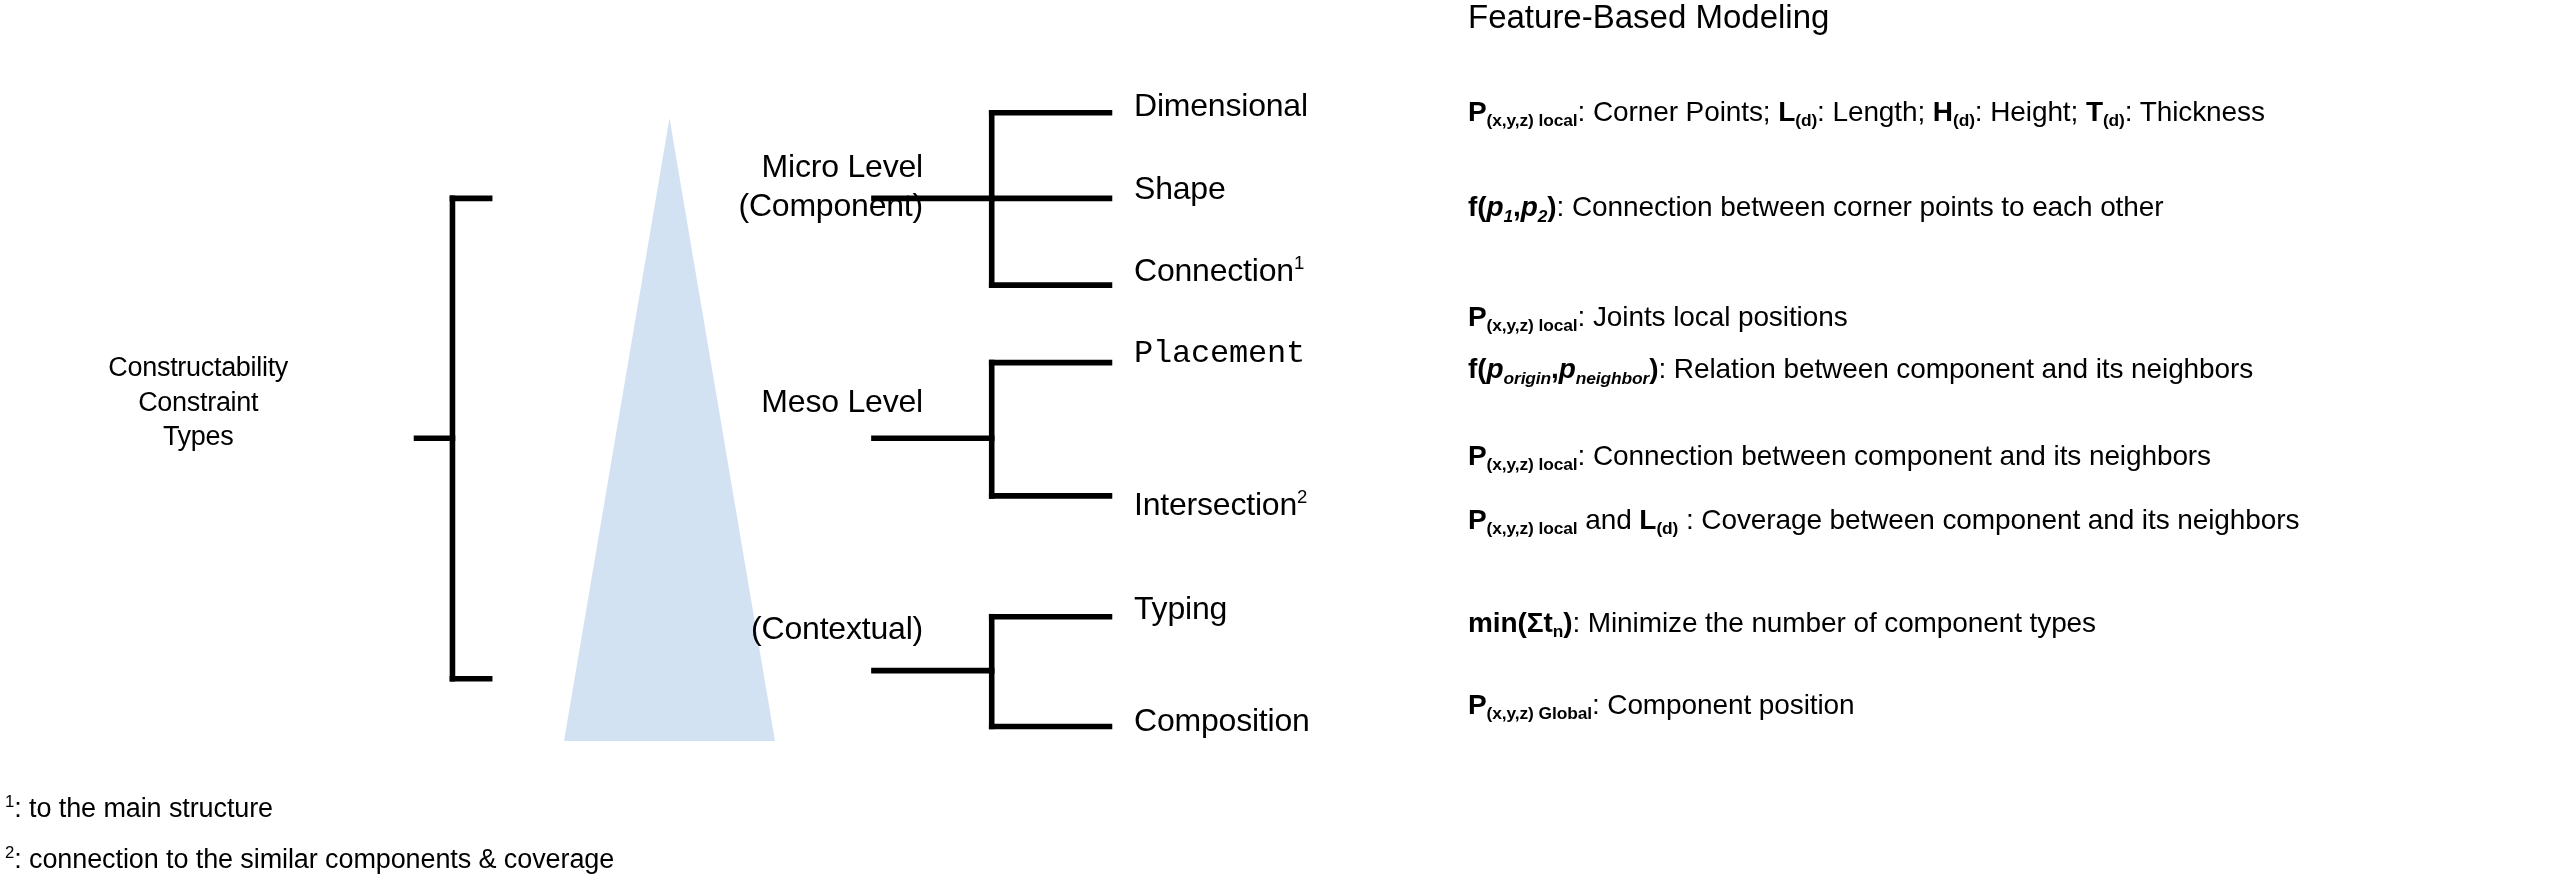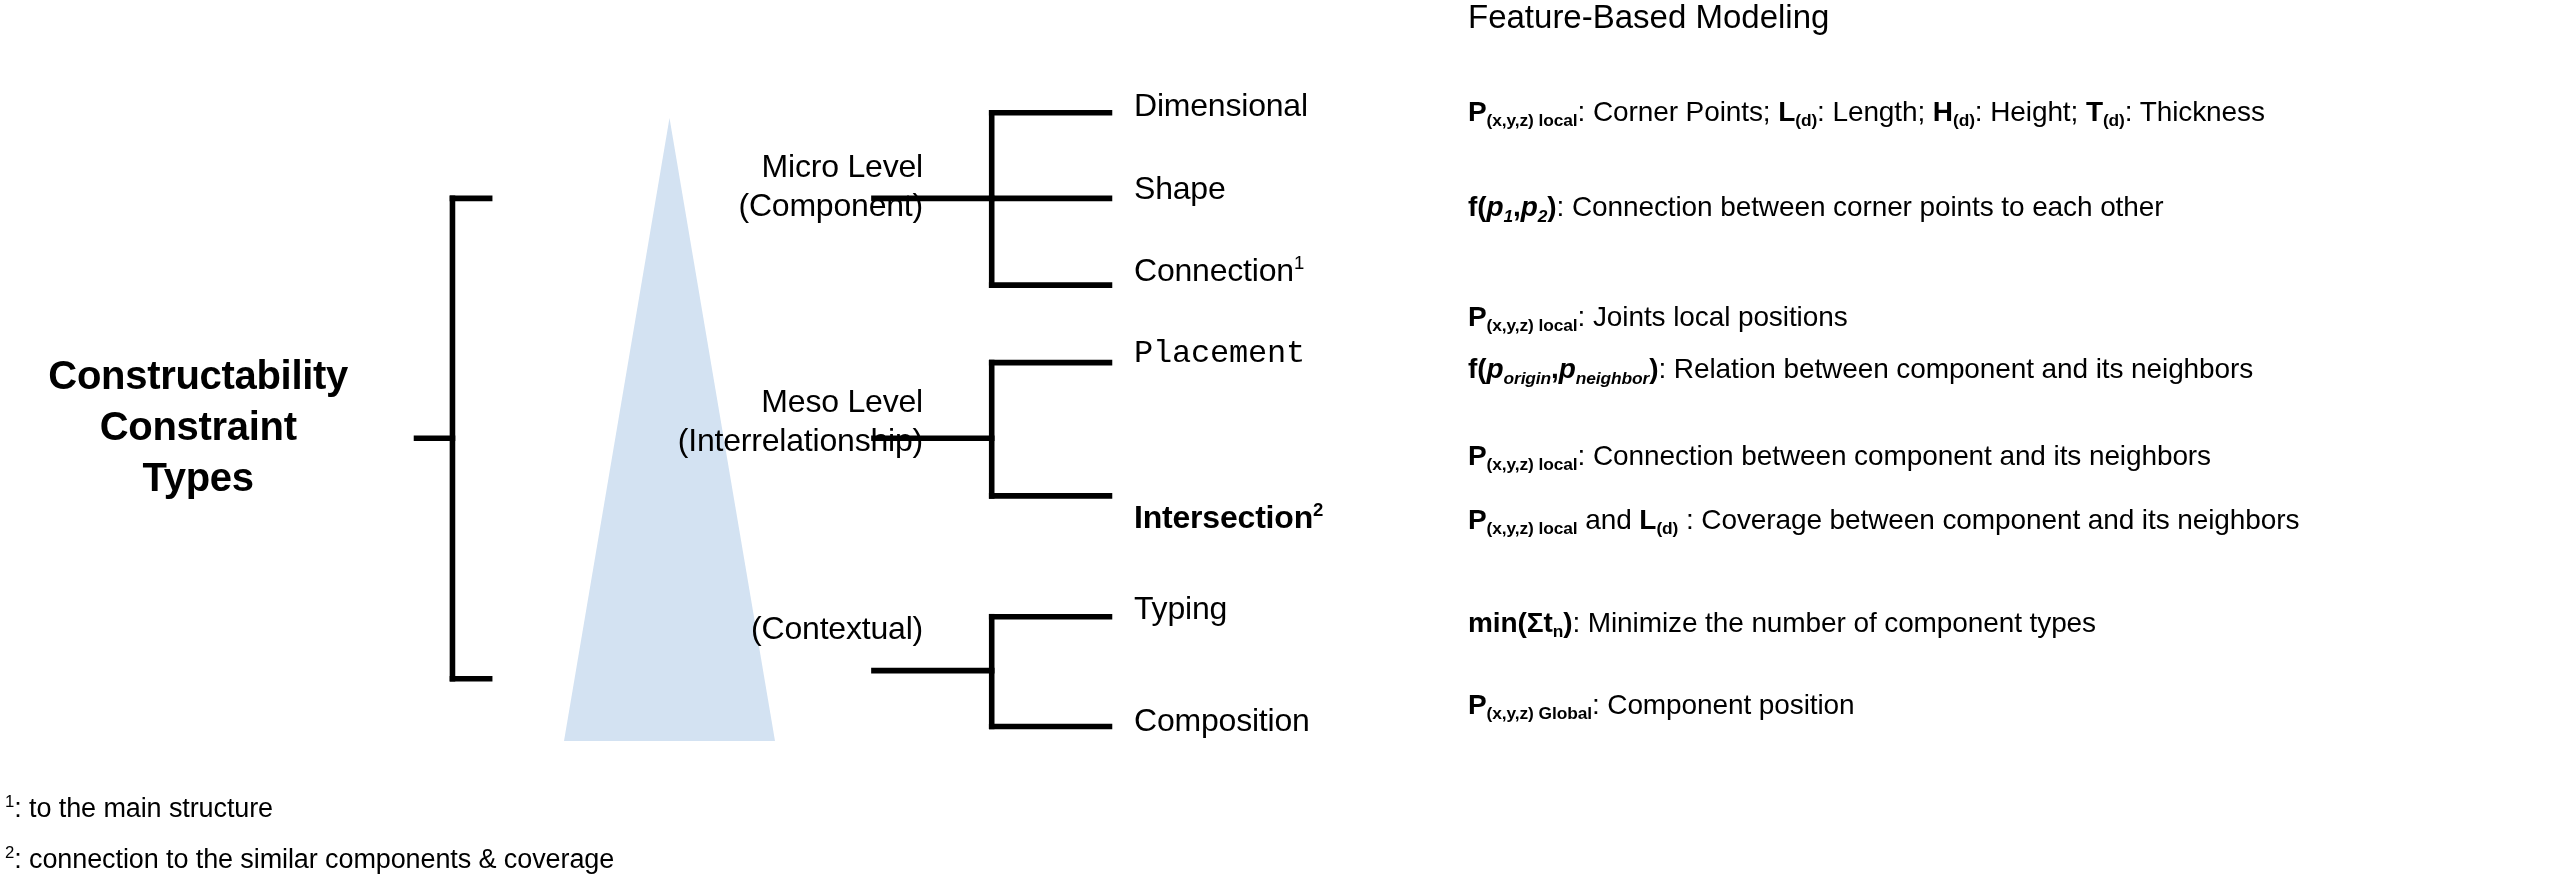--- a/index.html
+++ b/index.html
@@ -19,22 +19,22 @@
     position: absolute;
     inset: 0;
   }
   
   #root-label {
     position: absolute;
     left: 6.2px;
     top: 350px;
     width: 384px;
     text-align: center;
-    font-size: 40px;
-    font-weight: bold;
+    font-size: 27px;
+    font-weight: normal;
     line-height: 1.28;
     letter-spacing: -0.3px;
   }
   
   .level {
     position: absolute;
     width: 384px;
     text-align: right;
     font-size: 32px;
     line-height: 1.22;
@@ -60,21 +60,21 @@
     font-size: 32px;
     line-height: 1.0;
     white-space: nowrap;
     letter-spacing: -0.2px;
   }
   .branch sup { font-size: 0.58em; vertical-align: super; }
   #b-dimensional  { left: 1134px; top: 89px; }
   #b-shape        { left: 1134px; top: 172px; }
   #b-connection   { left: 1134px; top: 254px; }
   #b-placement    { left: 1134px; top: 338px; font-family: Liberation Mono, monospace; }
-  #b-intersection { left: 1134px; top: 501px; font-weight: bold; }
+  #b-intersection { left: 1134px; top: 488px; }
   #b-typing       { left: 1134px; top: 592px; }
   #b-composition  { left: 1134px; top: 704px; }
 
   
   #fbm-title {
     position: absolute;
     left: 1468px;
     top: 0px;
     font-size: 33px;
     line-height: 1.0;
@@ -175,21 +175,20 @@
     <span>Constraint</span><br>
     <span>Types</span>
   </div>
 
   <div class="level" id="level-micro">
     <span class="l1">Micro Level</span>
     <span class="l2">(Component)</span>
   </div>
   <div class="level" id="level-meso">
     <span class="l1">Meso Level</span>
-    <span class="l2">(Interrelationship)</span>
   </div>
   <div class="level" id="level-macro">
     <span class="l2">(Contextual)</span>
   </div>
 
   <div class="branch" id="b-dimensional">
     <span>Dimensional</span>
   </div>
   <div class="branch" id="b-shape">
     <span>Shape</span>

